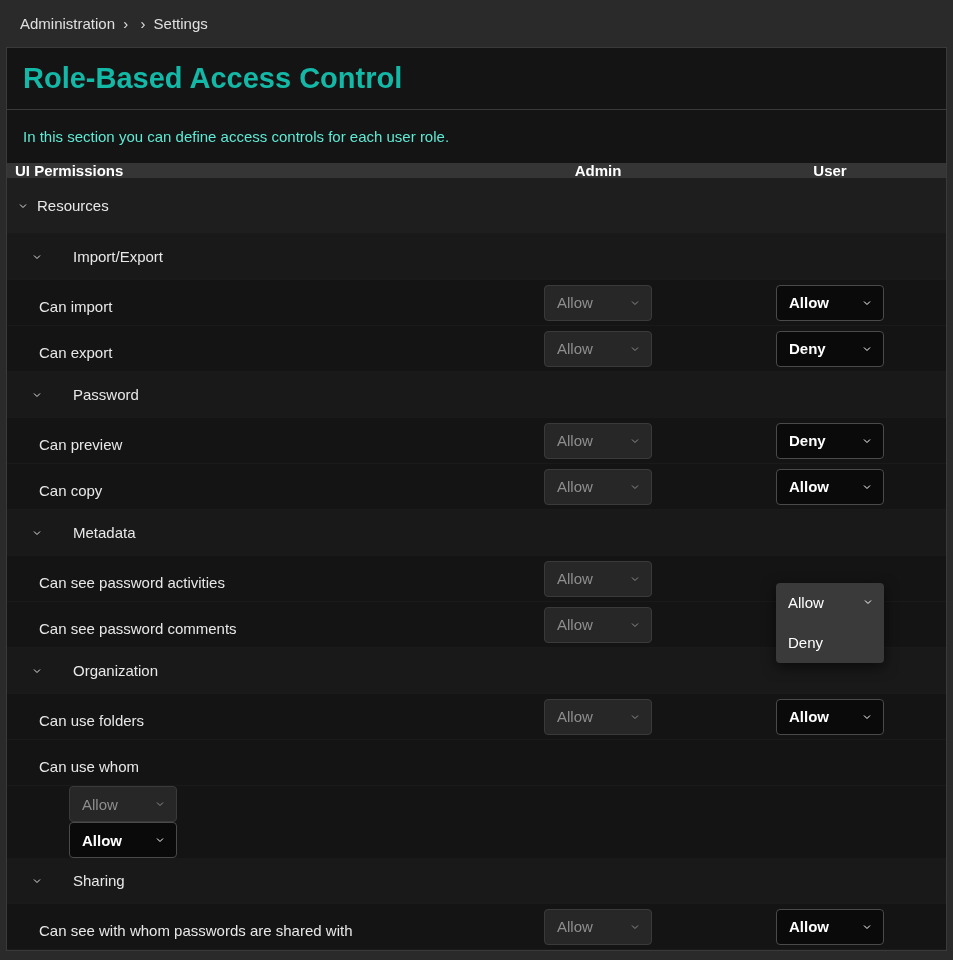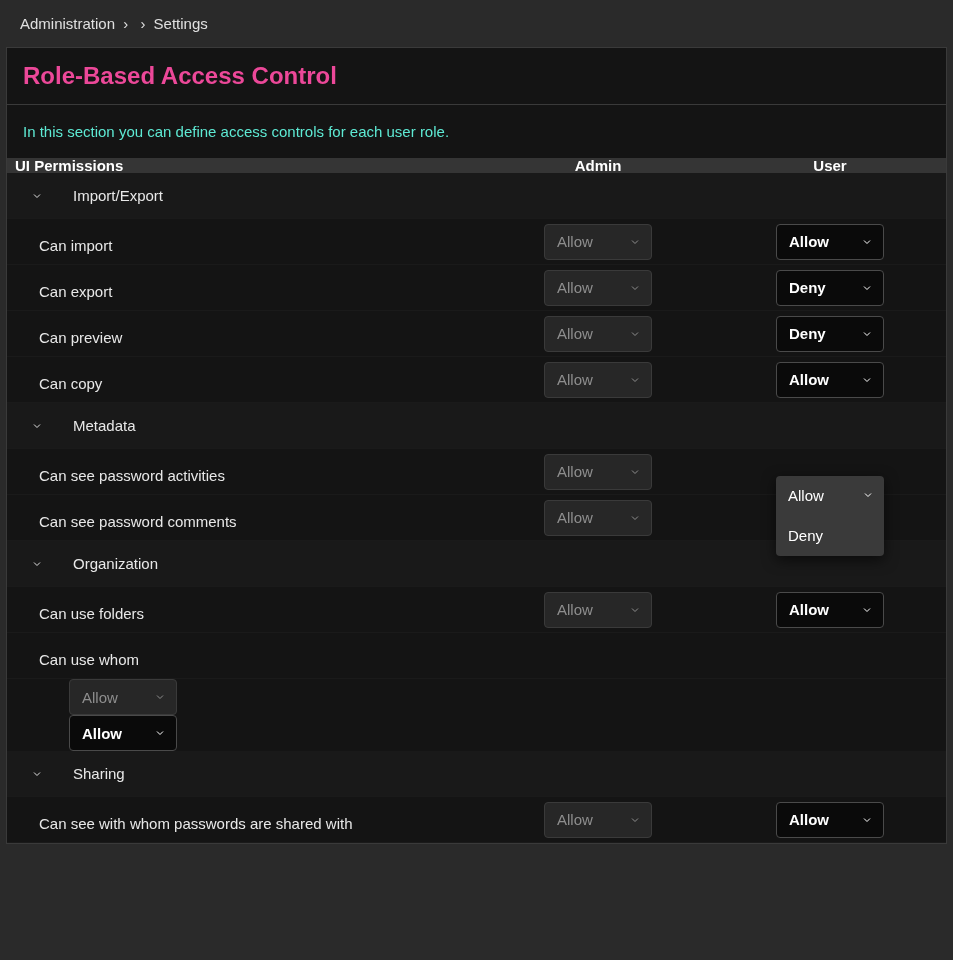--- a/index.html
+++ b/index.html
@@ -19,23 +19,23 @@
   }
   .breadcrumb a { color: #e0e0e0; text-decoration: none; cursor: pointer; }
   .breadcrumb .sep { margin: 0 4px; }
   .panel {
     margin: 0 6px 6px 6px;
     background: #141414;
     border: 1px solid #3a3a3a;
   }
   .panel-title {
     padding: 14px 16px 14px 16px;
-    font-size: 24px;
+    font-size: 29px;
     font-weight: 700;
-    color: #ec4899;
+    color: #14b8a6;
     border-bottom: 1px solid #3a3a3a;
   }
   .panel-desc {
     padding: 18px 16px 18px 16px;
     font-size: 15px;
     color: #5eead4;
   }
   .grid-header {
     display: flex;
     align-items: center;
@@ -148,20 +148,32 @@
   <div class="panel-desc">In this section you can define access controls for each user role.</div>
 
   <div class="grid-header">
     <div class="col-perm">UI Permissions</div>
     <div class="col-role">Admin</div>
     <div class="col-role">User</div>
   </div>
 
   <div class="body">
 
+    <div class="section-row">
+      <div class="label-cell depth0">
+        <span class="chev">
+            <svg viewBox="0 0 24 24">
+              <polyline points="6 9 12 15 18 9"></polyline>
+            </svg>
+          </span>
+        <span>Resources</span>
+      </div>
+      <div class="role-cell"></div>
+      <div class="role-cell"></div>
+    </div>
 
     <div class="subsection-row">
       <div class="label-cell depth1">
         <span class="chev">
             <svg viewBox="0 0 24 24">
               <polyline points="6 9 12 15 18 9"></polyline>
             </svg>
           </span>
         <span>Import/Export</span>
       </div>
@@ -212,20 +224,32 @@
           <span>Deny</span>
           <span class="arrow">
               <svg viewBox="0 0 24 24">
                 <polyline points="6 9 12 15 18 9"></polyline>
               </svg>
             </span>
         </div>
       </div>
     </div>
 
+    <div class="subsection-row">
+      <div class="label-cell depth1">
+        <span class="chev">
+            <svg viewBox="0 0 24 24">
+              <polyline points="6 9 12 15 18 9"></polyline>
+            </svg>
+          </span>
+        <span>Password</span>
+      </div>
+      <div class="role-cell"></div>
+      <div class="role-cell"></div>
+    </div>
     <div class="perm-row">
       <div class="label-cell depth2">
           <span>Can preview</span>
         </div>
       <div class="role-cell">
         <div class="select disabled">
           <span>Allow</span>
           <span class="arrow">
               <svg viewBox="0 0 24 24">
                 <polyline points="6 9 12 15 18 9"></polyline>

